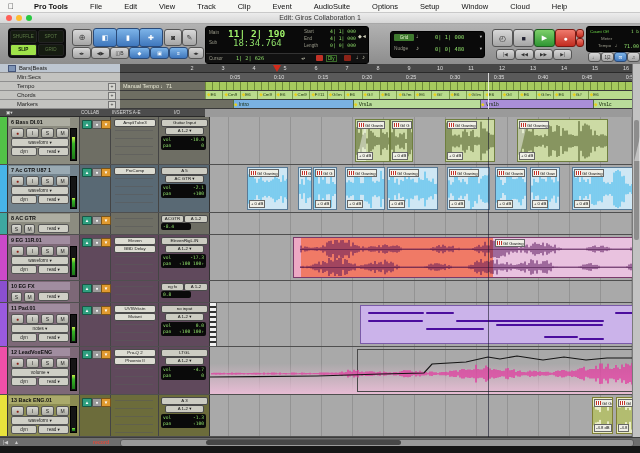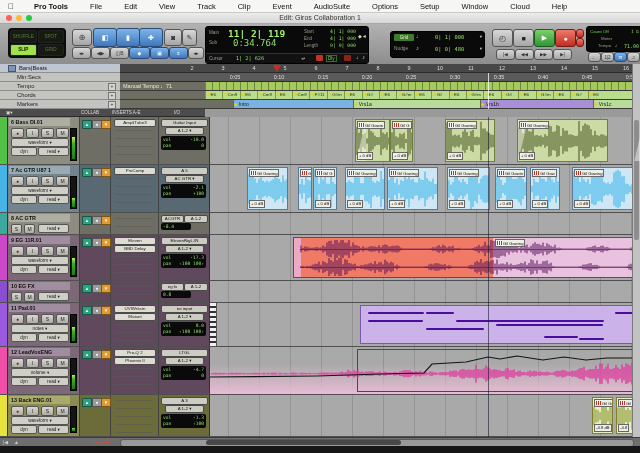--- a/index.html
+++ b/index.html
@@ -139,23 +139,23 @@
     <div class="tbtn" style="left:72px;top:23px;width:17px;height:10px;font-size:5px;">◂▸</div>
     <div class="tbtn" style="left:91px;top:23px;width:17px;height:10px;font-size:5px;">◀▶</div>
     <div class="tbtn" style="left:110px;top:23px;width:17px;height:10px;font-size:5px;">◫B</div>
     <div class="tbtn blue" style="left:129px;top:23px;width:19px;height:10px;font-size:5px;">◆</div>
     <div class="tbtn blue" style="left:150px;top:23px;width:17px;height:10px;font-size:5px;">▣</div>
     <div class="tbtn blue" style="left:169px;top:23px;width:17px;height:10px;font-size:5px;">≡</div>
     <div class="tbtn" style="left:188px;top:23px;width:14px;height:10px;font-size:5px;">◂▸</div>
 
     <div class="lcd" style="left:205px;top:2px;width:162px;height:36px;">
       <span class="lab" style="position:absolute;left:3px;top:3px;font-size:4.6px;">Main</span>
-      <span class="mono" style="position:absolute;left:22px;top:1px;font-size:9.5px;font-weight:bold;color:#9ff26a;">11| 2| 119</span>
+      <span class="mono" style="position:absolute;left:22px;top:1px;font-size:9.5px;font-weight:bold;color:#9ff26a;">11| 2| 190</span>
       <span class="lab" style="position:absolute;left:3px;top:13px;font-size:4.6px;">Sub</span>
-      <span class="mono" style="position:absolute;left:27px;top:11px;font-size:9px;color:#8fe06a;">0:34.764</span>
+      <span class="mono" style="position:absolute;left:27px;top:11px;font-size:9px;color:#8fe06a;">18:34.764</span>
       <span class="lab" style="position:absolute;left:98px;top:2px;font-size:4.6px;">Start</span>
       <span class="mono" style="position:absolute;left:124px;top:2px;font-size:4.8px;">4| 1| 000</span>
       <span class="lab" style="position:absolute;left:98px;top:9px;font-size:4.6px;">End</span>
       <span class="mono" style="position:absolute;left:124px;top:9px;font-size:4.8px;">4| 1| 000</span>
       <span class="lab" style="position:absolute;left:98px;top:16px;font-size:4.6px;">Length</span>
       <span class="mono" style="position:absolute;left:124px;top:16px;font-size:4.8px;">0| 0| 000</span>
       <span style="position:absolute;left:152px;top:6px;font-size:5px;color:#cfcfb8;">◆◄</span>
       <div style="position:absolute;left:0;right:0;bottom:0;height:9px;background:#111;border-top:1px solid #333;">
         <span class="lab" style="position:absolute;left:3px;top:2px;font-size:4.6px;">Cursor</span>
         <span class="mono" style="position:absolute;left:30px;top:1px;font-size:5.2px;">1| 2| 626</span>

